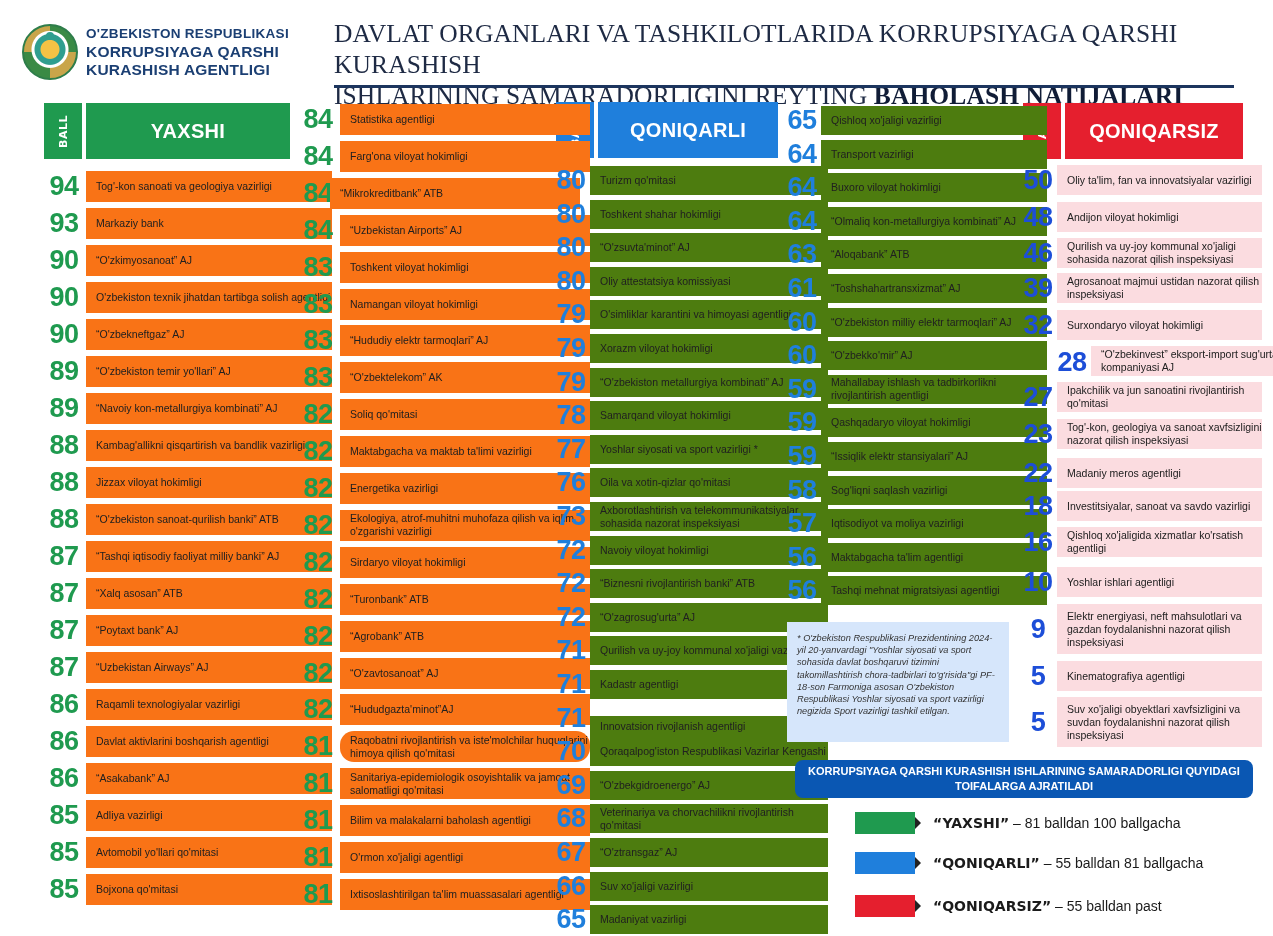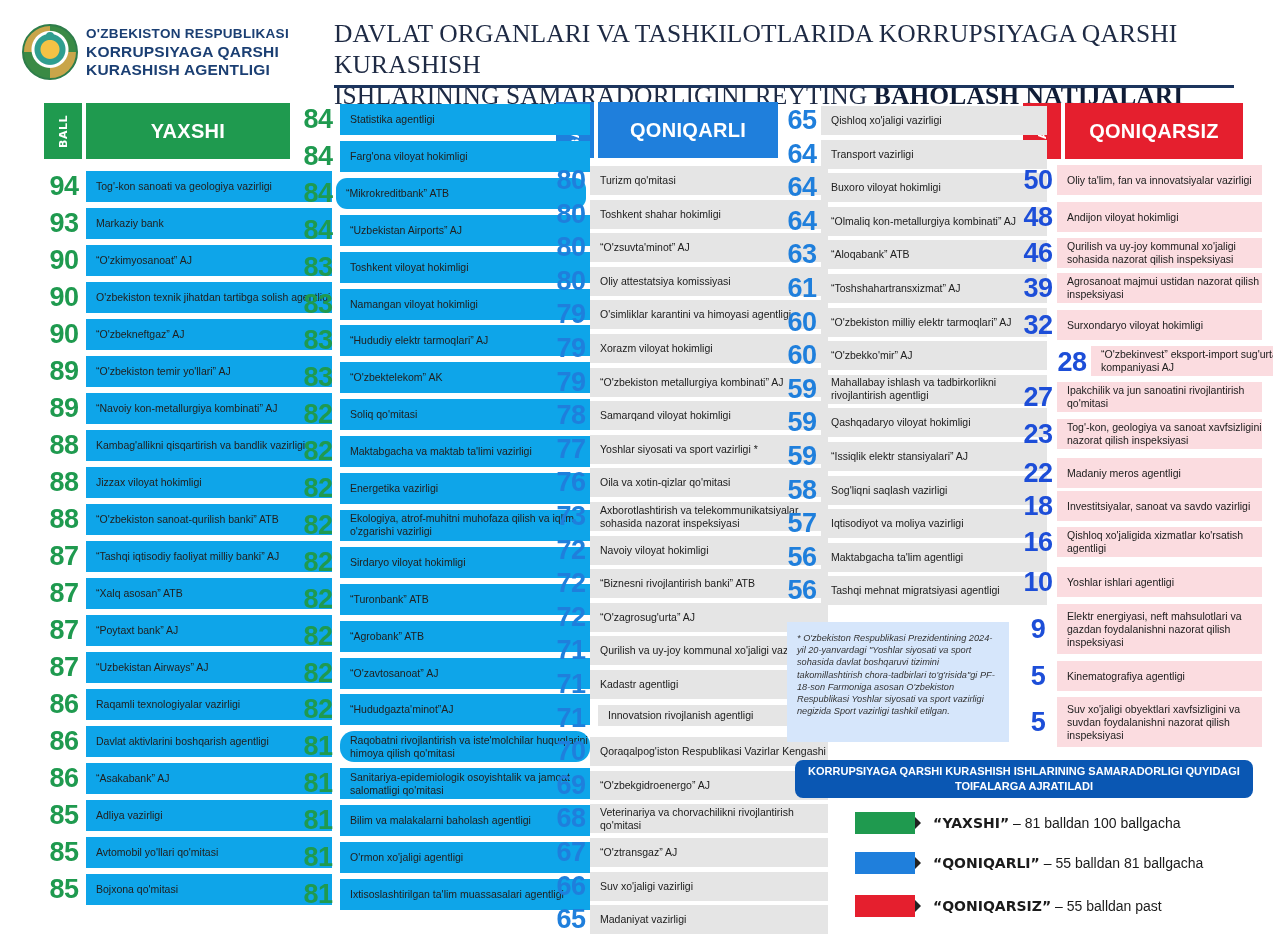--- a/index.html
+++ b/index.html
@@ -31,23 +31,23 @@
   .cat-head .gap { width: 4px; background: #fff; }
   .cat-head .cat-title { flex: 1; display: flex; align-items: center; justify-content: center; color: #fff;
     font-weight: 700; font-size: 20px; letter-spacing: 0.3px; font-family: "Liberation Sans", sans-serif; }
 
   .row { position: absolute; display: flex; align-items: center; }
   .score { font-family: "Liberation Sans", sans-serif; font-weight: 700; font-size: 27px; letter-spacing: -0.5px; text-align: center; }
   .name-box { position: absolute; display: flex; align-items: center; padding-left: 10px;
     font-size: 10.5px; line-height: 13px; color: #202020; font-family: "Liberation Sans", sans-serif; }
 
   .green .score { color: #1f9a4f; }
-  .green .name-box { background: #0ea5e9; }
+  .green .name-box { background: #f97316; }
   .blue .score { color: #1f7fdc; }
-  .blue .name-box { background: #e5e5e5; }
+  .blue .name-box { background: #4d7c0f; }
   .red .score { color: #1d4ed8; }
   .red .name-box { background: #fbdce0; }
 
   .note { position: absolute; left: 787px; top: 622px; width: 222px; height: 120px; background: #d6e6fb;
     padding: 10px 10px; font-style: italic; font-size: 9.2px; line-height: 12.2px; color: #333;
     font-family: "Liberation Sans", sans-serif; }
 
   .legend-banner { position: absolute; left: 795px; top: 760px; width: 458px; height: 38px; background: #0a57b3;
     border-radius: 8px; color: #fff; text-align: center; font-weight: 700; font-size: 11px; line-height: 15px;
     padding-top: 4px; font-family: "Liberation Sans", sans-serif; }
@@ -186,21 +186,21 @@
     <div class="row" style="left: 296px; top: 104px; width: 294px; height: 31px;">
       <div class="score" style="width: 44px;">84</div>
       <div class="name-box" style="left: 44px; top: 0px; width: 250px; height: 31px;">Statistika agentligi</div>
     </div>
     <div class="row" style="left: 296px; top: 140.9px; width: 294px; height: 31px;">
       <div class="score" style="width: 44px;">84</div>
       <div class="name-box" style="left: 44px; top: 0px; width: 250px; height: 31px;">Farg'ona viloyat hokimligi</div>
     </div>
     <div class="row" style="left: 296px; top: 177.8px; width: 294px; height: 31px;">
       <div class="score" style="width: 44px;">84</div>
-      <div class="name-box" style="left: 40px; top: 0px; width: 250px; height: 31px; border-radius: 11px;">“Mikrokreditbank” ATB</div>
+      <div class="name-box" style="left: 34px; top: 0px; width: 250px; height: 31px;">“Mikrokreditbank” ATB</div>
     </div>
     <div class="row" style="left: 296px; top: 214.7px; width: 294px; height: 31px;">
       <div class="score" style="width: 44px;">84</div>
       <div class="name-box" style="left: 44px; top: 0px; width: 250px; height: 31px;">“Uzbekistan Airports” AJ</div>
     </div>
     <div class="row" style="left: 296px; top: 251.6px; width: 294px; height: 31px;">
       <div class="score" style="width: 44px;">83</div>
       <div class="name-box" style="left: 44px; top: 0px; width: 250px; height: 31px;">Toshkent viloyat hokimligi</div>
     </div>
     <div class="row" style="left: 296px; top: 288.5px; width: 294px; height: 31px;">
@@ -332,21 +332,21 @@
     <div class="row" style="left: 552px; top: 636.4px; width: 276px; height: 29px;">
       <div class="score" style="width: 38px;">71</div>
       <div class="name-box" style="left: 38px; top: 0px; width: 238px; height: 29px;">Qurilish va uy-joy kommunal xo'jaligi vazirligi</div>
     </div>
     <div class="row" style="left: 552px; top: 670px; width: 276px; height: 29px;">
       <div class="score" style="width: 38px;">71</div>
       <div class="name-box" style="left: 38px; top: 0px; width: 238px; height: 29px;">Kadastr agentligi</div>
     </div>
     <div class="row" style="left: 552px; top: 703.6px; width: 276px; height: 29px;">
       <div class="score" style="width: 38px;">71</div>
-      <div class="name-box" style="left: 38px; top: 1px; width: 238px; height: 21px; margin-left: 8px;">Innovatsion rivojlanish agentligi</div>
+      <div class="name-box" style="left: 38px; top: 12px; width: 238px; height: 21px;">Innovatsion rivojlanish agentligi</div>
     </div>
     <div class="row" style="left: 552px; top: 737.2px; width: 276px; height: 29px;">
       <div class="score" style="width: 38px;">70</div>
       <div class="name-box" style="left: 38px; top: 0px; width: 238px; height: 29px;">Qoraqalpog'iston Respublikasi Vazirlar Kengashi</div>
     </div>
     <div class="row" style="left: 552px; top: 770.8px; width: 276px; height: 29px;">
       <div class="score" style="width: 38px;">69</div>
       <div class="name-box" style="left: 38px; top: 0px; width: 238px; height: 29px;">“O'zbekgidroenergo” AJ</div>
     </div>
     <div class="row" style="left: 552px; top: 804.4px; width: 276px; height: 29px;">

